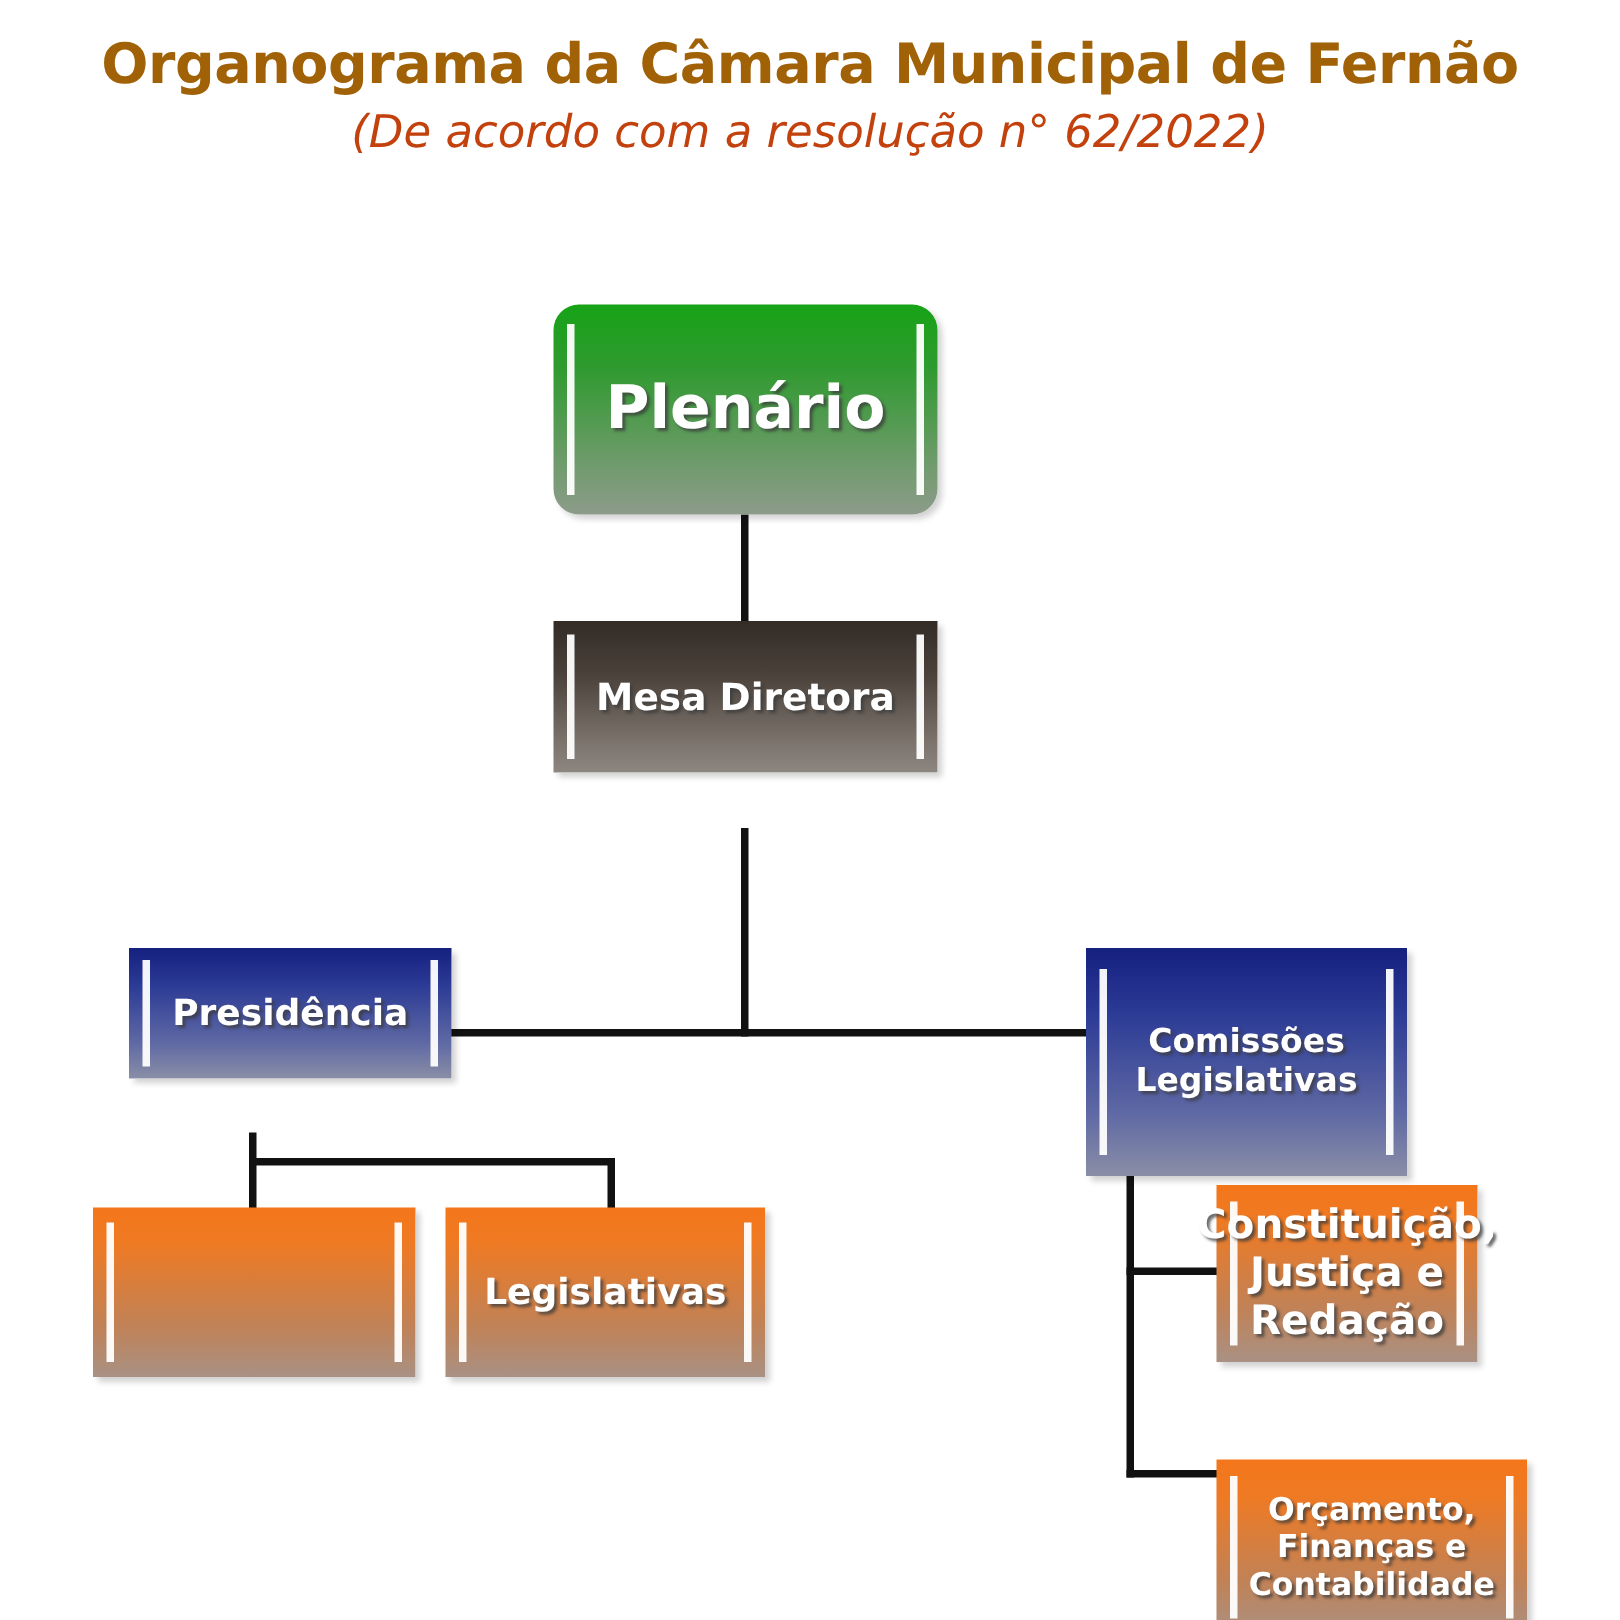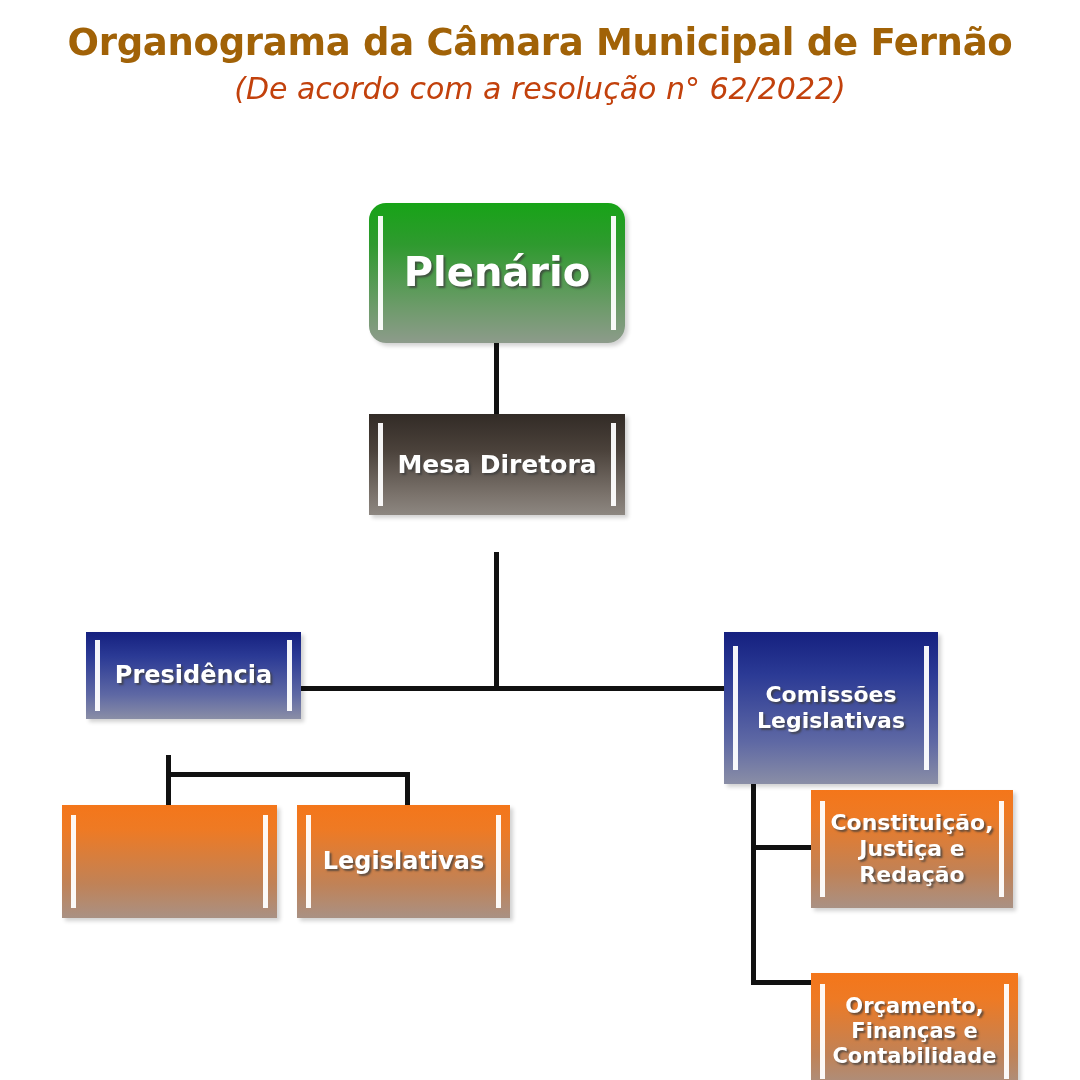--- a/index.html
+++ b/index.html
@@ -88,21 +88,21 @@
   .node.blue   { background: linear-gradient(180deg, #15207f 0%, #2b3a95 28%, #5e68a4 72%, #8a8ea6 100%); }
   .node.orange { background: linear-gradient(180deg, #f4761a 0%, #ee7a24 22%, #c08257 70%, #a99184 100%); }
 
   
   #node-plenario        { left: 369px; top: 203px; width: 256px; height: 140px; font-size: 40px; }
   #node-mesa-diretora   { left: 369px; top: 414px; width: 256px; height: 101px; font-size: 25px; }
   #node-presidencia     { left: 62px;  top: 632px; width: 215px; height: 87px; font-size: 24px; margin-left: 24px; }
   #node-comissoes       { left: 724px; top: 632px; width: 214px; height: 152px; font-size: 22px; }
   #node-secretaria      { left: 62px;  top: 805px; width: 215px; height: 113px; font-size: 24px; }
   #node-controladoria   { left: 297px; top: 805px; width: 213px; height: 113px; font-size: 24px; }
-  #node-cjr             { left: 811px; top: 790px; width: 202px; height: 118px; font-size: 22px; }
+  #node-cjr             { left: 811px; top: 790px; width: 174px; height: 118px; font-size: 27px; }
   #node-ofc             { left: 811px; top: 973px; width: 207px; height: 117px; font-size: 21px; }
 </style>
 </head>
 <body>
 
 <div id="chart-root">
 
   <div class="title-block">
     <div class="main-title">Organograma da Câmara Municipal de Fernão</div>
     <div class="sub-title">(De acordo com a resolução n° 62/2022)</div>

